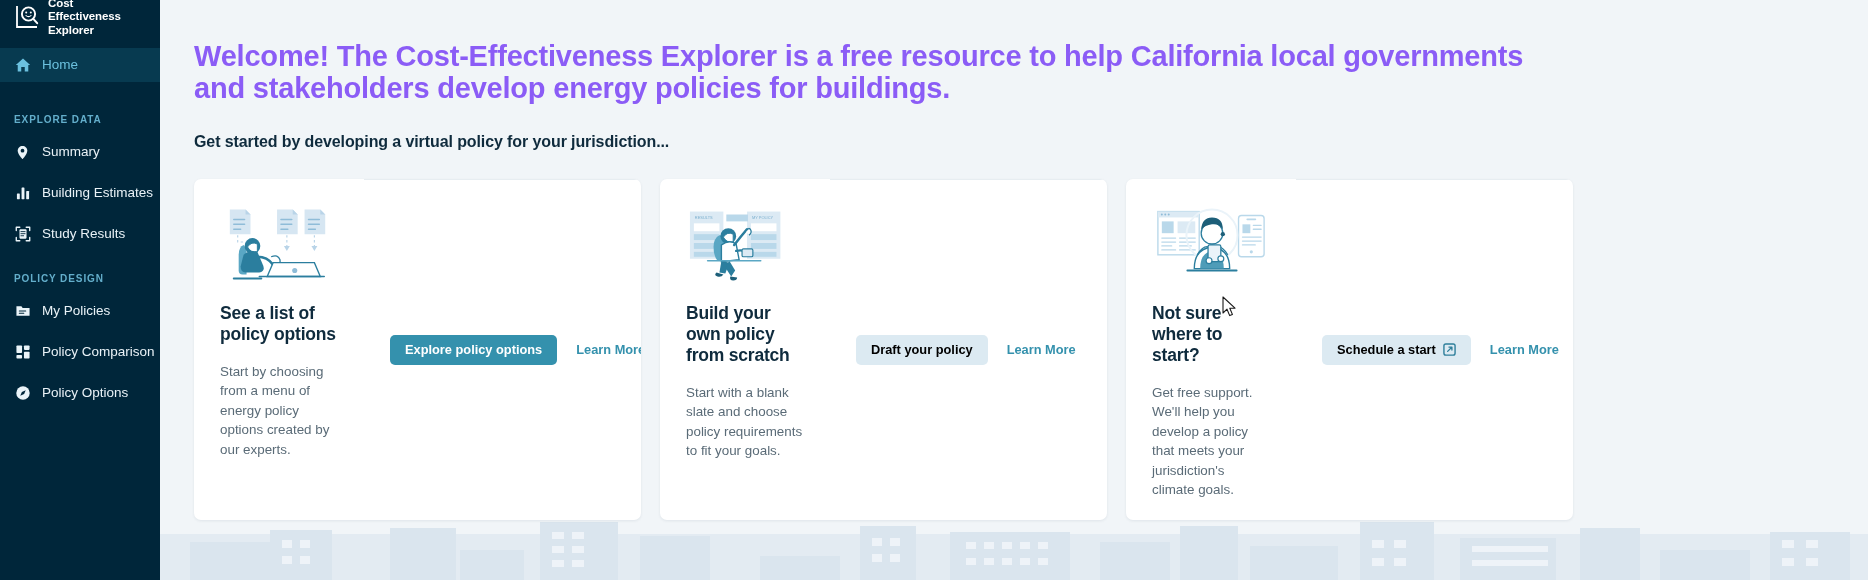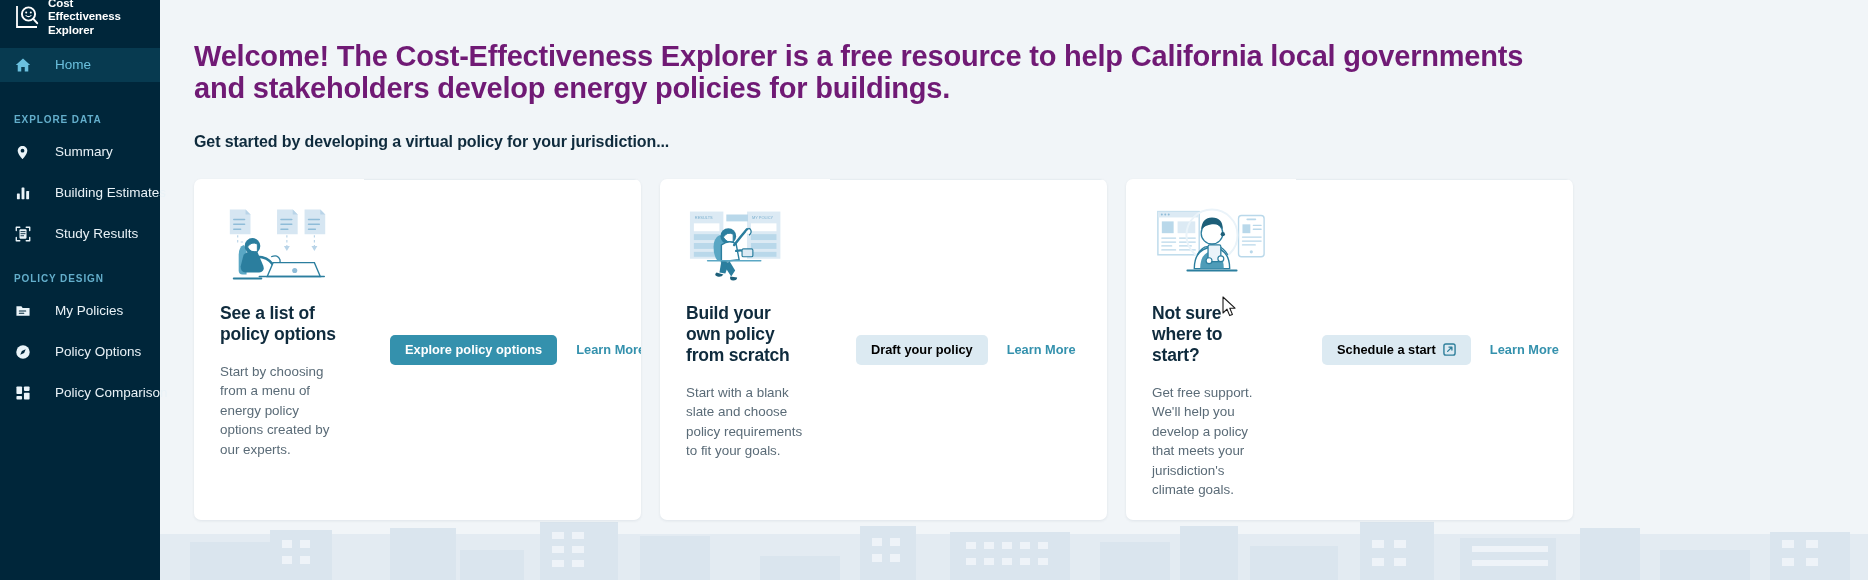--- a/index.html
+++ b/index.html
@@ -21,21 +21,21 @@
   .brand {
     display: flex; align-items: center; gap: 8px;
     padding: 10px 12px 24px 14px; height: 48px;
   }
   .brand-logo { width: 26px; height: 26px; flex: 0 0 26px; }
   .brand-text {
     font-size: 11.5px; font-weight: bold; line-height: 1.18;
     letter-spacing: -0.1px; color: #ffffff; white-space: pre-line;
   }
   .nav-item {
-    display: flex; align-items: center; gap: 24px;
+    display: flex; align-items: center; gap: 11px;
     height: 34px; padding: 0 0 0 14px;
     font-size: 13.5px; color: #e9f2f7; cursor: pointer;
   }
   .nav-item.active { background: #073a50; color: #6bc0de; }
   .nav-item.active .nav-ico svg { fill: #6bc0de; }
   .nav-ico { width: 17px; height: 17px; flex: 0 0 17px;
              display: flex; align-items: center; justify-content: center; }
   .nav-ico svg { fill: #eaf4f9; }
   .nav-label { line-height: 1; white-space: nowrap; }
   .nav-section {
@@ -51,21 +51,21 @@
     flex: 1 1 auto; height: 580px; position: relative;
     background: #f1f5f8; overflow: hidden;
   }
   
   #skyline { position: absolute; left: 0; bottom: 0; width: 1708px; height: 64px;
              z-index: 0; pointer-events: none; }
   .content { position: relative; z-index: 1; padding: 40px 0 0 34px; }
 
   h1.headline {
     font-size: 29px; line-height: 1.12; font-weight: bold;
-    color: #701a75; max-width: 1370px; letter-spacing: -0.2px;
+    color: #8b5cf6; max-width: 1370px; letter-spacing: -0.2px;
   }
   h2.subhead {
     margin-top: 28px; font-size: 16px; font-weight: bold;
     color: #0f2b3d; letter-spacing: -0.1px;
   }
 
   .cards { display: flex; gap: 19px; margin-top: 28px; }
   .card {
     width: 447px; flex: 0 0 447px;
     background: #ffffff; border-radius: 7px;
@@ -181,37 +181,37 @@
             <path d="M1.8 4.2 H8 L9.6 6.2 H18.2 V16 H1.8 Z" rx="1"></path>
             <path d="M5.4 10 H13.4 M5.4 12.8 H11" stroke="#00263a" stroke-width="1.3" stroke-linecap="round"></path>
           </svg>
         </span>
         <span class="nav-label">My Policies</span>
       </div>
 
       <div class="nav-item">
         <span class="nav-ico">
           <svg viewBox="0 0 20 20" width="16" height="16">
-            <circle cx="10" cy="10" r="8.4"></circle>
-            <path d="M13.4 6.6 L8.6 8.6 L6.6 13.4 L11.4 11.4 Z" fill="#00263a"></path>
-          </svg>
-        </span>
-        <span class="nav-label">Policy Options</span>
-      </div>
-
-      <div class="nav-item">
-        <span class="nav-ico">
-          <svg viewBox="0 0 20 20" width="16" height="16">
             <rect x="1.8" y="1.8" width="7" height="9.6" rx="1"></rect>
             <rect x="11.2" y="1.8" width="7" height="5.6" rx="1"></rect>
             <rect x="1.8" y="13.6" width="7" height="4.6" rx="1"></rect>
             <rect x="11.2" y="9.6" width="7" height="8.6" rx="1"></rect>
           </svg>
         </span>
         <span class="nav-label">Policy Comparison</span>
+      </div>
+
+      <div class="nav-item">
+        <span class="nav-ico">
+          <svg viewBox="0 0 20 20" width="16" height="16">
+            <circle cx="10" cy="10" r="8.4"></circle>
+            <path d="M13.4 6.6 L8.6 8.6 L6.6 13.4 L11.4 11.4 Z" fill="#00263a"></path>
+          </svg>
+        </span>
+        <span class="nav-label">Policy Options</span>
       </div>
     </div>
   </aside>
 
   <main id="main">
 
     <svg id="skyline" viewBox="0 0 1708 64" preserveAspectRatio="none">
       <g fill="#e3ebf2">
         <rect x="0" y="18" width="1708" height="46"></rect>
       </g>

